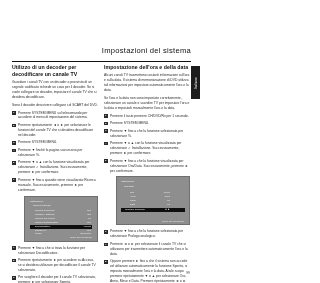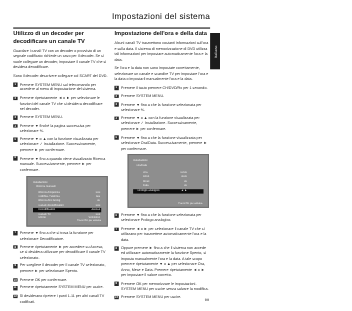--- a/index.html
+++ b/index.html
@@ -1,21 +1,21 @@
 <!DOCTYPE html>
 <html><head>
 <meta charset="utf-8">
 <style>
   html,body{margin:0;padding:0;}
   body{
     width:200px;height:283px;background:#ffffff;
     font-family:"Liberation Sans", sans-serif;
     color:#1a1a1a;overflow:hidden;position:relative;
   }
-  .page{position:absolute;inset:0;}
+  .page{position:absolute;inset:0;margin-top:36px;}
 
   
   .header{
     position:absolute;left:0;right:0;top:0;height:26px;
   }
   .header-title{
     position:absolute;right:9px;top:10px;
     font-size:7.6px;letter-spacing:.25px;
     color:#111;font-weight:400;white-space:nowrap;
   }

